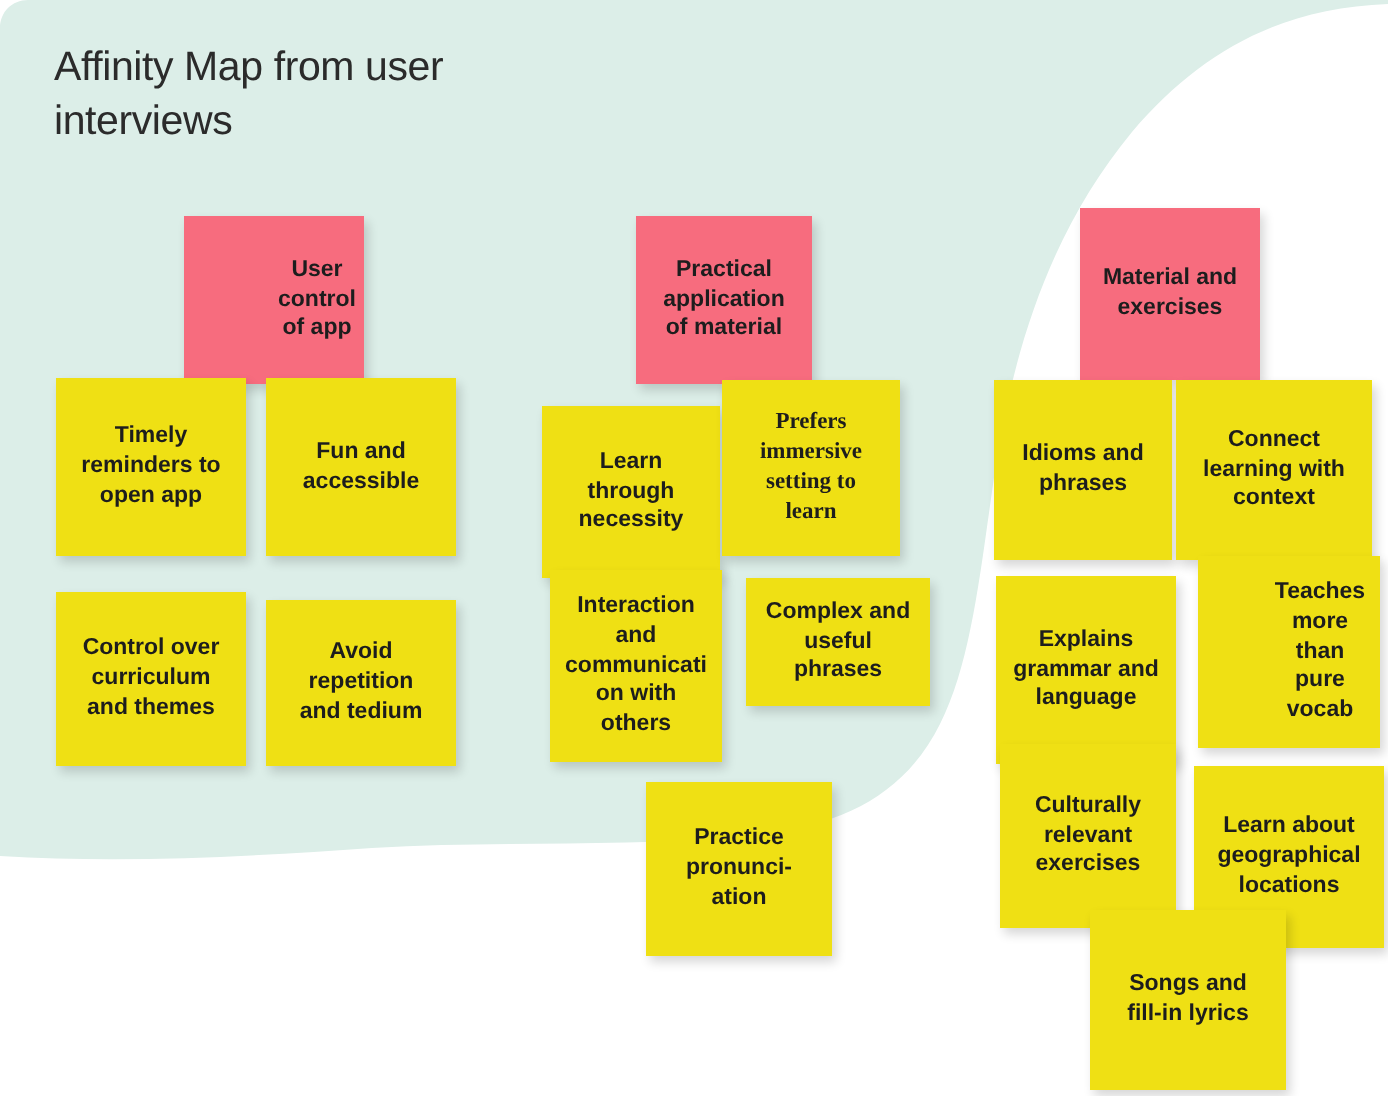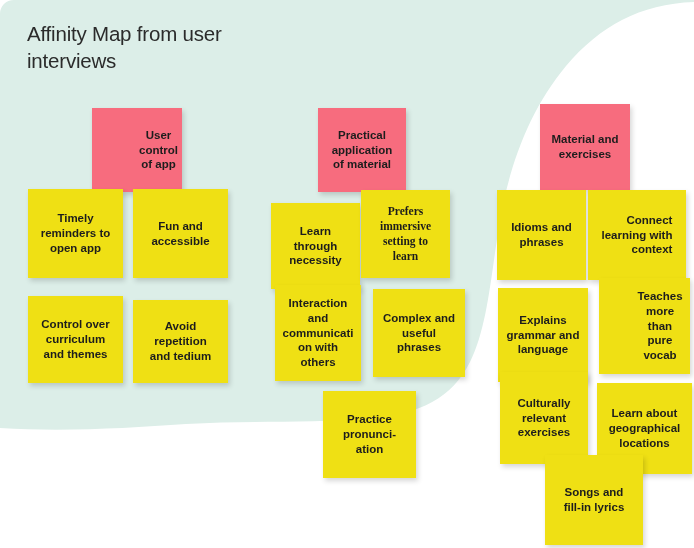--- a/index.html
+++ b/index.html
@@ -114,35 +114,35 @@
 immersive
 setting to
 learn</div>
 
   <div class="note idea" style="left:275px; top:285px; width:86px; height:96px;">Interaction
 and
 communicati
 on with
 others</div>
 
-  <div class="note idea" style="left:373px; top:289px; width:92px; height:88px;">Complex and
+  <div class="note idea" style="left:373px; top:289px; width:92px; height:64px;">Complex and
 useful
 phrases</div>
 
   <div class="note idea" style="left:323px; top:391px; width:93px; height:87px;">Practice
 pronunci-
 ation</div>
 
   <div class="note header" style="left:540px; top:104px; width:90px; height:86px;">Material and
 exercises</div>
 
   <div class="note idea" style="left:497px; top:190px; width:89px; height:90px;">Idioms and
 phrases</div>
 
-  <div class="note idea" style="left:588px; top:190px; width:98px; height:90px;text-align:right;">Connect
+  <div class="note idea" style="left:588px; top:190px; width:98px; height:90px;">Connect
 learning with
 context</div>
 
   <div class="note idea" style="left:498px; top:288px; width:90px; height:94px;">Explains
 grammar and
 language</div>
 
   <div class="note idea" style="left:599px; top:278px; width:91px; height:96px;padding-left:36px;">Teaches
 more than
 pure vocab</div>

